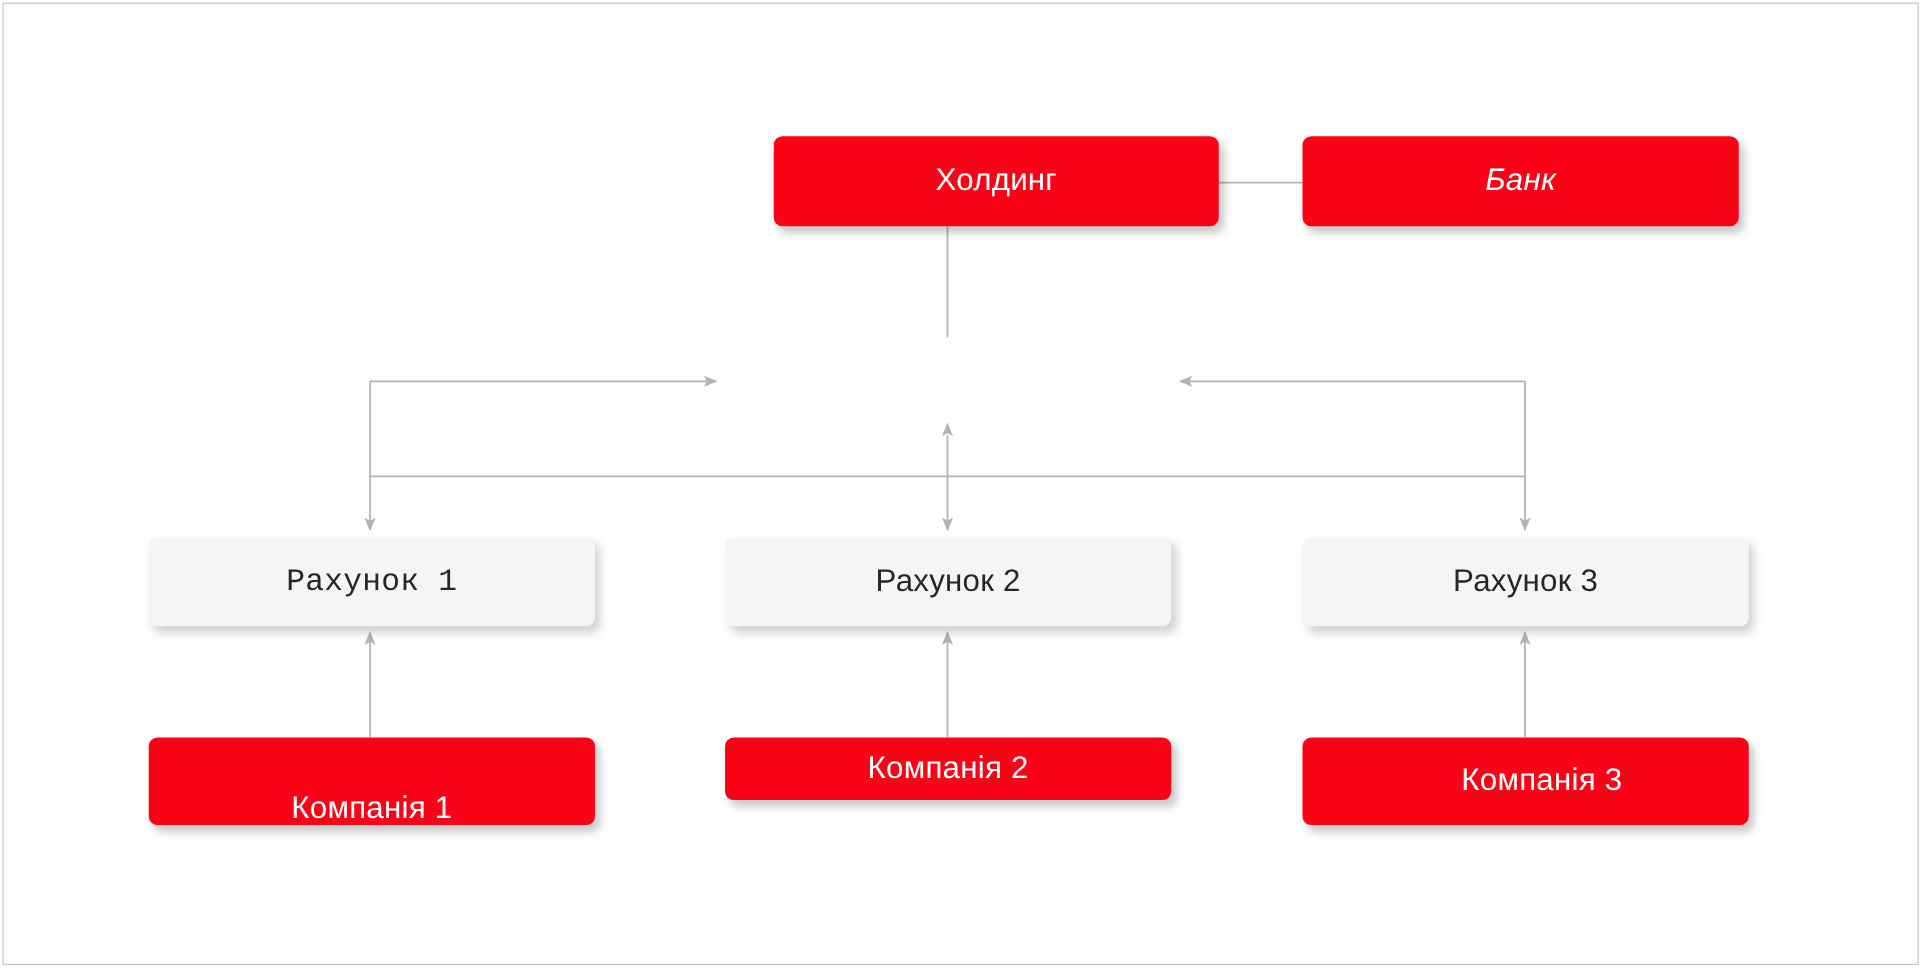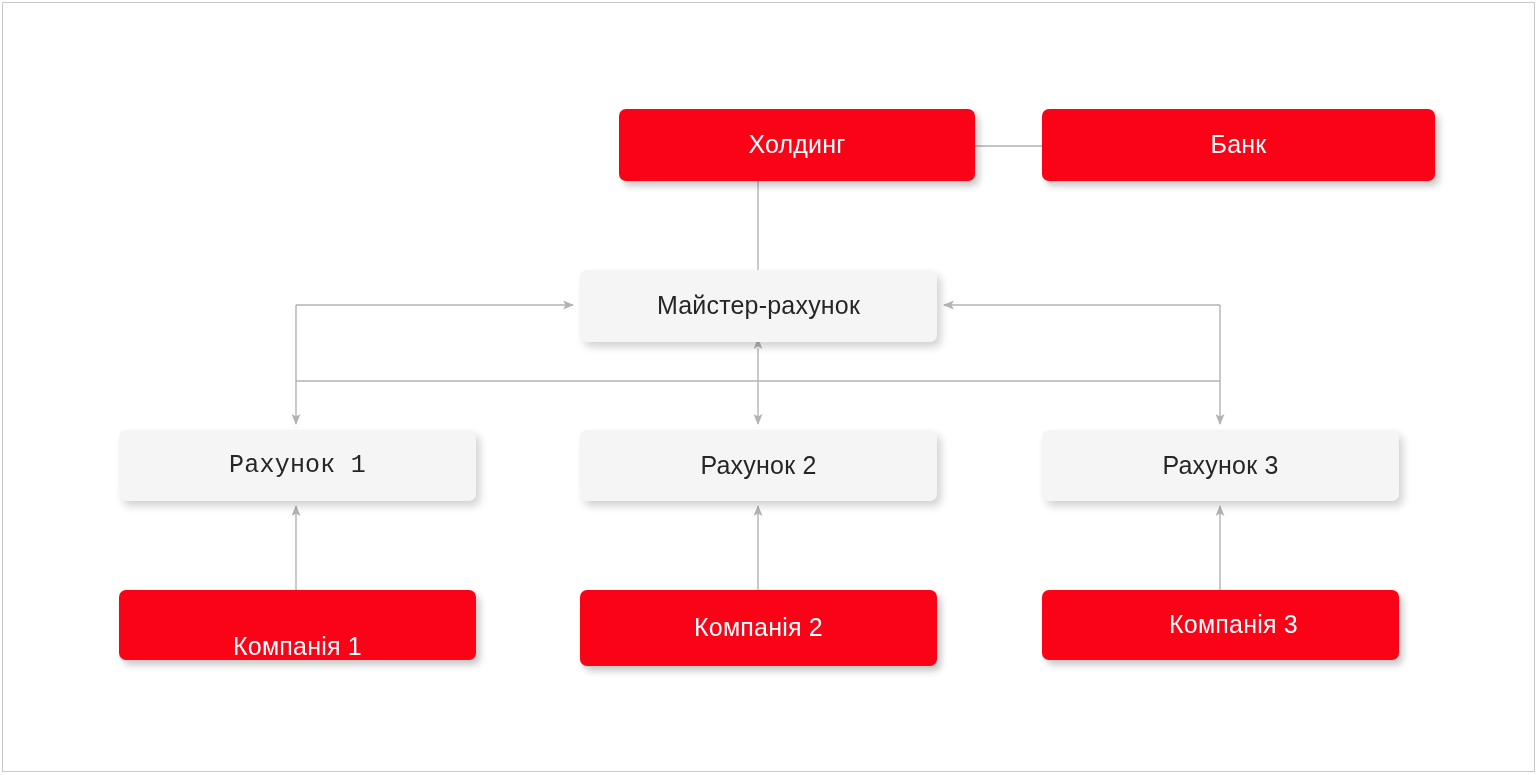--- a/index.html
+++ b/index.html
@@ -105,45 +105,42 @@
       <path d="M758,590 L758,506" marker-end="url(#arrowhead)"></path>
 
       <path d="M1220,590 L1220,506" marker-end="url(#arrowhead)"></path>
     </g>
   </svg>
 
   <div class="node node-red" style="left:580px; top:109px; width:356px; height:72px;margin-left:39px;">
     <span class="node-label">Холдинг</span>
   </div>
 
-  <div class="node node-red" style="left:1042px; top:109px; width:393px; height:72px;">
+  <div class="node node-red" style="left:1042px; top:109px; width:349px; height:72px;font-style:italic;">
     <span class="node-label">Банк</span>
   </div>
 
-  <div class="node node-gray" style="left:580px; top:270px; width:357px; height:72px;">
-    <span class="node-label">Майстер-рахунок</span>
-  </div>
 
   <div class="node node-gray" style="left:119px; top:430px; width:357px; height:71px;font-family:Liberation Mono, monospace;">
     <span class="node-label">Рахунок 1</span>
   </div>
 
   <div class="node node-gray" style="left:580px; top:430px; width:357px; height:71px;">
     <span class="node-label">Рахунок 2</span>
   </div>
 
   <div class="node node-gray" style="left:1042px; top:430px; width:357px; height:71px;">
     <span class="node-label">Рахунок 3</span>
   </div>
 
   <div class="node node-red" style="left:119px; top:590px; width:357px; height:70px;align-items:flex-end;">
     <span class="node-label">Компанія 1</span>
   </div>
 
-  <div class="node node-red" style="left:580px; top:590px; width:357px; height:76px;">
+  <div class="node node-red" style="left:580px; top:590px; width:357px; height:50px;">
     <span class="node-label">Компанія 2</span>
   </div>
 
   <div class="node node-red" style="left:1042px; top:590px; width:357px; height:70px;padding-left:26px;">
     <span class="node-label">Компанія 3</span>
   </div>
 
   <div id="frame-border"></div>
 </div>
 

